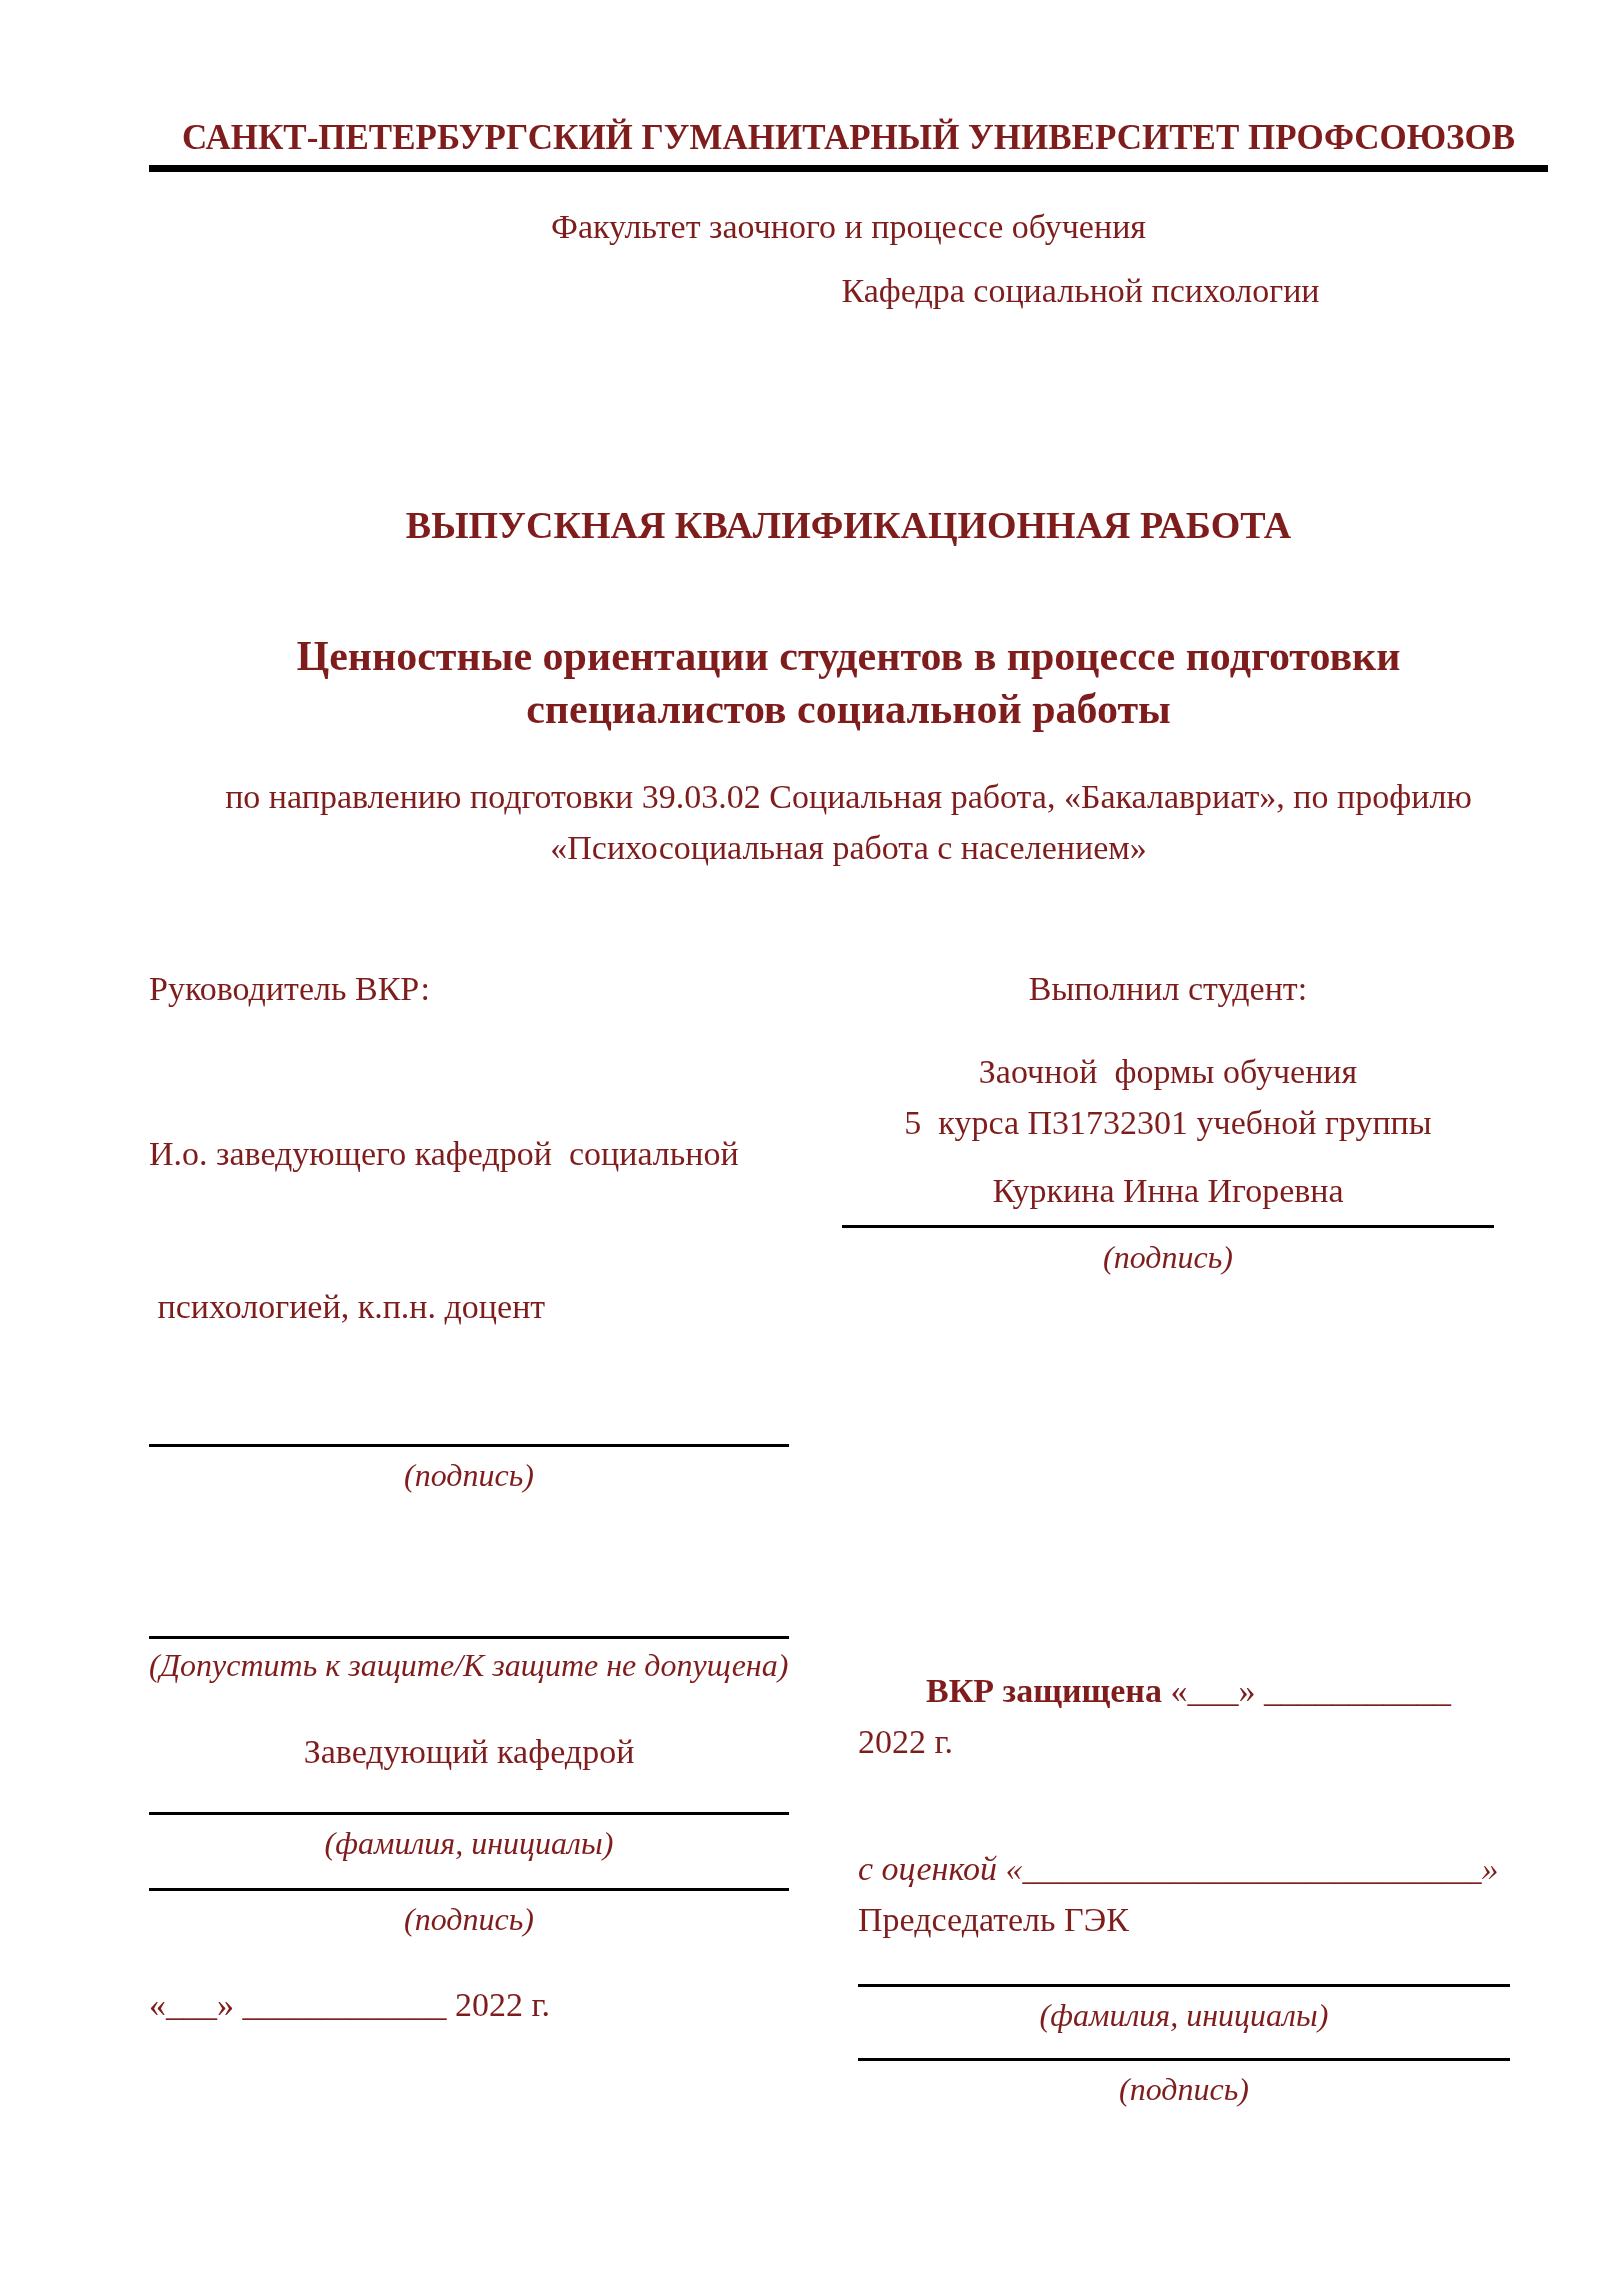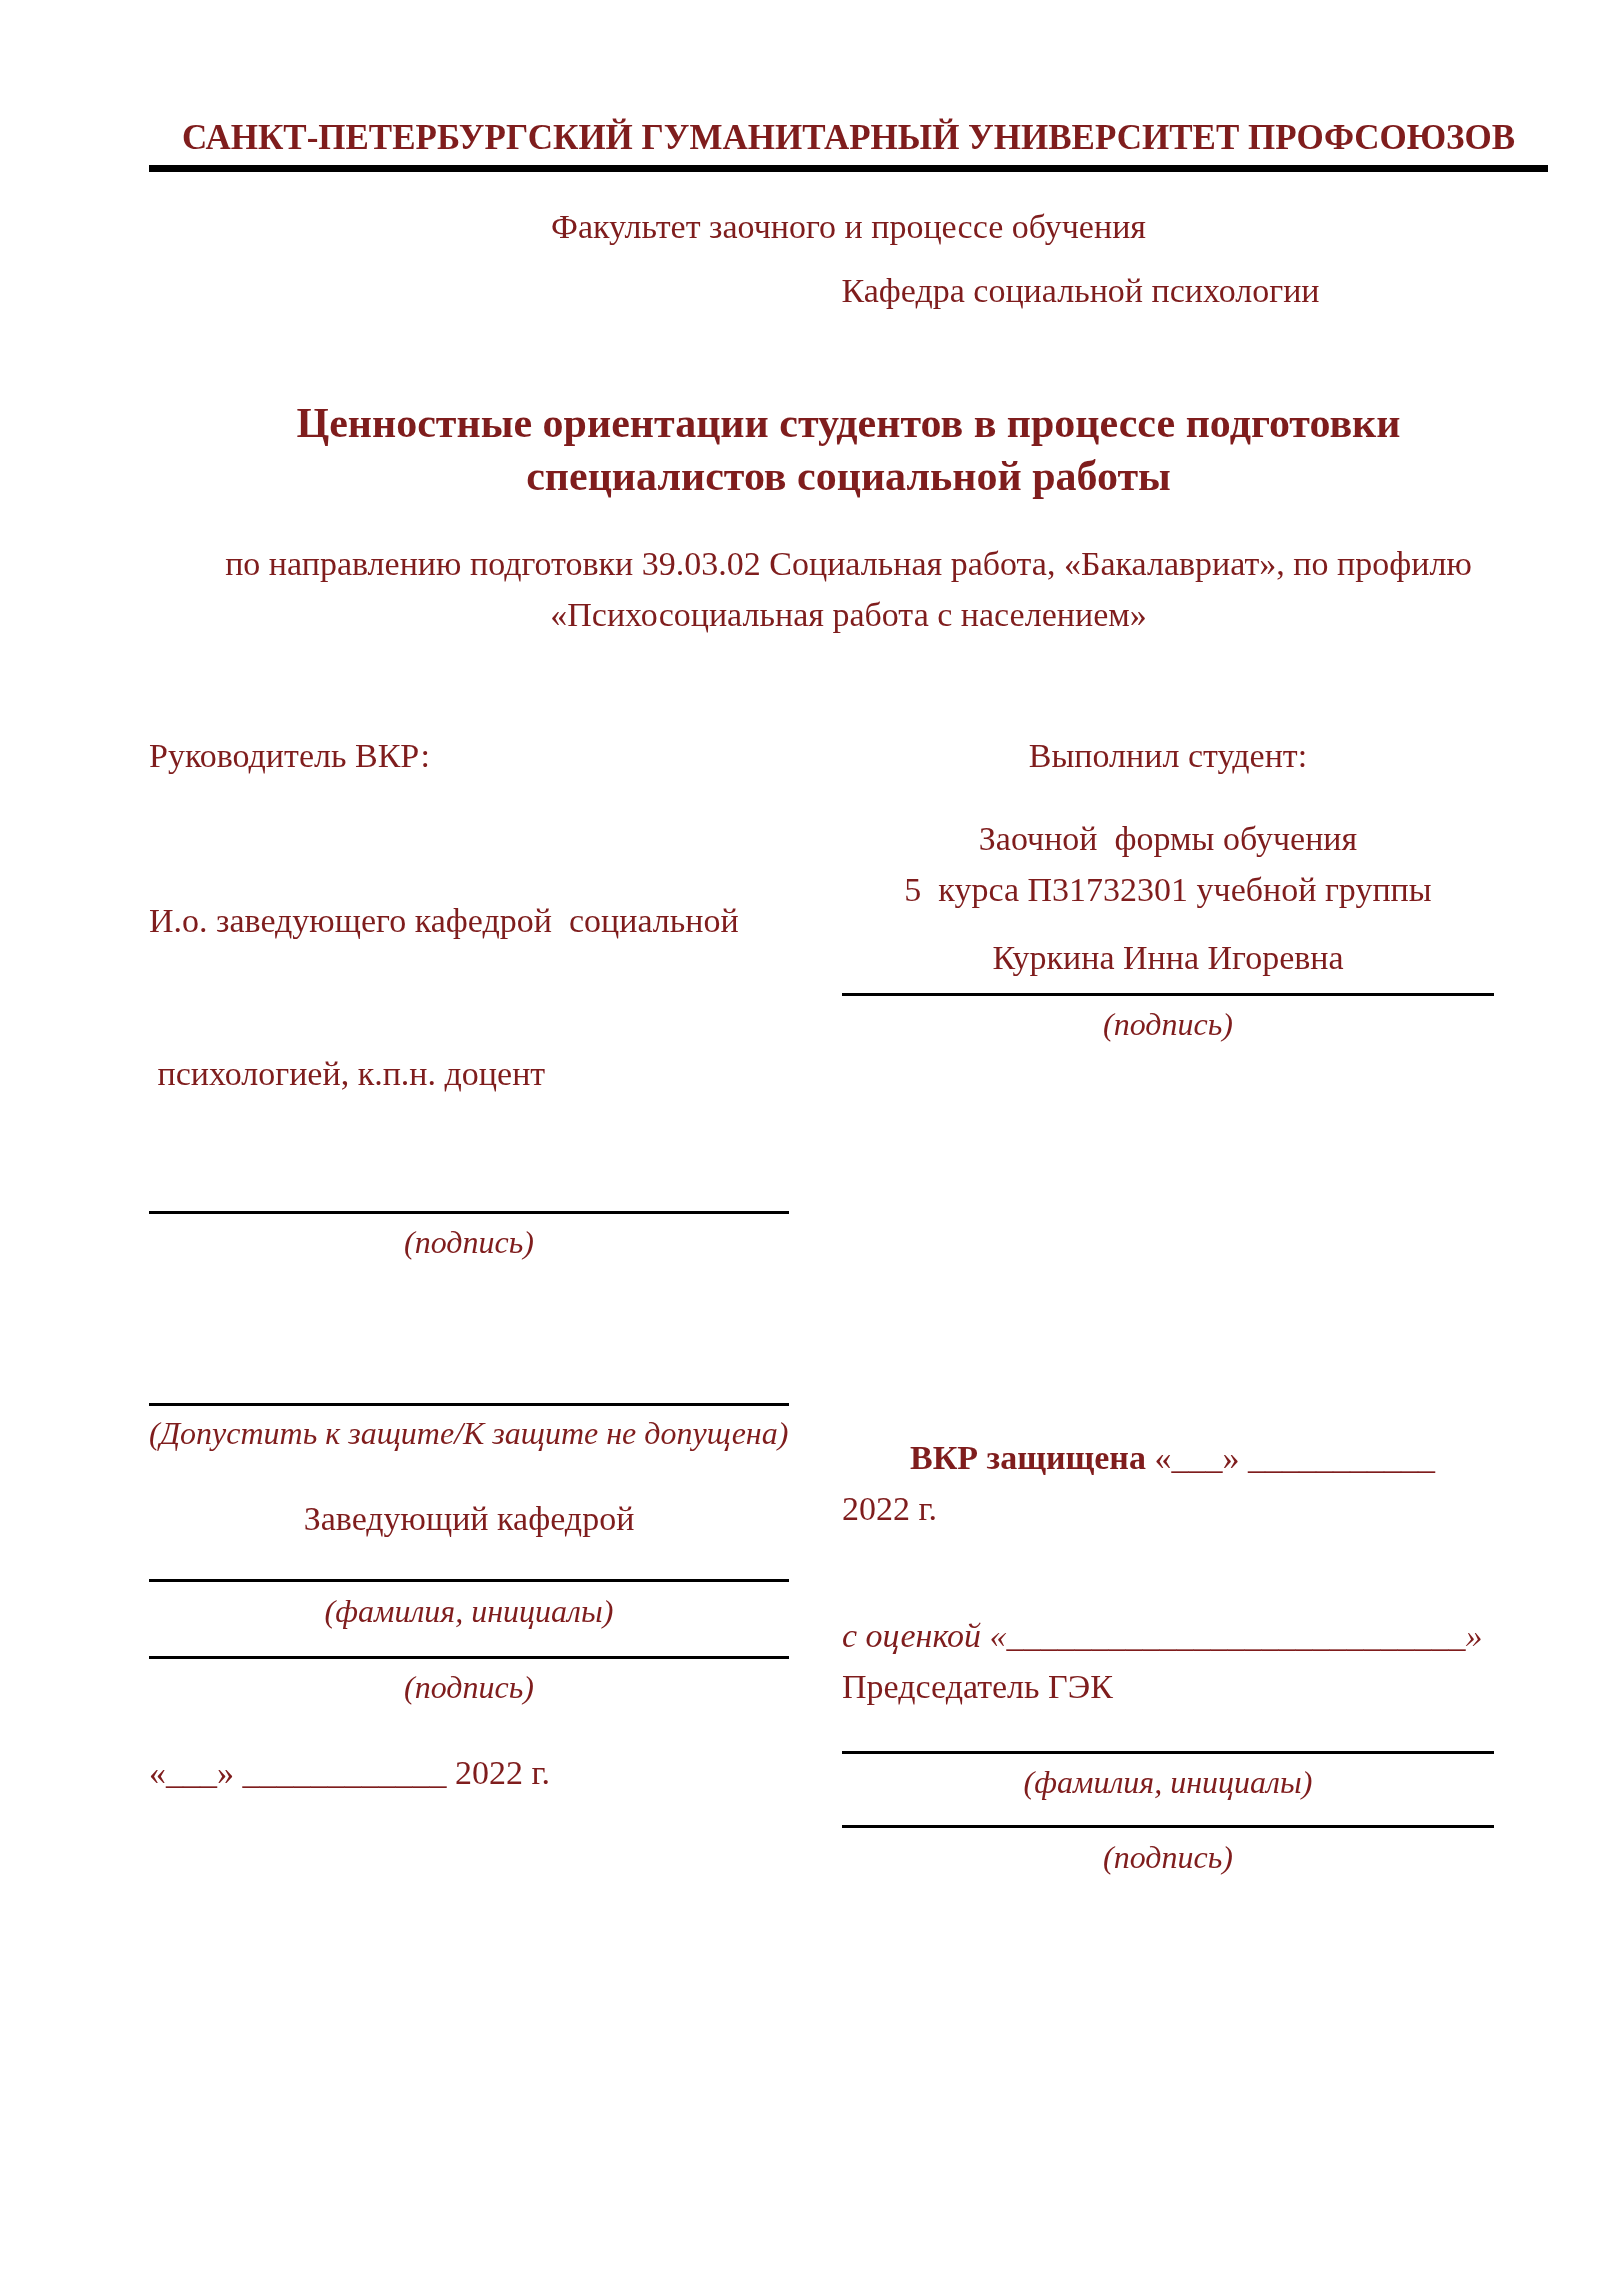--- a/index.html
+++ b/index.html
@@ -79,21 +79,21 @@
     margin-top: 9.4px;
   }
   .caption {
     font-style: italic;
     font-size: 32px;
     text-align: center;
     margin-top: 6.3px;
     line-height: 1.4;
   }
 
-  .columns2 { display: flex; margin-top: 116px; }
+  .columns2 { display: flex; margin-top: 116px; gap: 16px; }
 
   .adm-line { margin-top: 22px; }
   .adm-caption {
     font-style: italic;
     font-size: 32px;
     text-align: left;
     margin-top: 4.7px;
     line-height: 1.4;
   }
   .head-title { text-align: center; margin-top: 38px; }
@@ -112,20 +112,21 @@
 <body>
 
 <div class="page">
 
   <div class="u-header">САНКТ-ПЕТЕРБУРГСКИЙ ГУМАНИТАРНЫЙ УНИВЕРСИТЕТ ПРОФСОЮЗОВ</div>
   <div class="rule"></div>
 
   <div class="faculty">Факультет заочного и процессе обучения</div>
   <div class="department">Кафедра социальной психологии</div>
 
+  <div class="work-kind">ВЫПУСКНАЯ КВАЛИФИКАЦИОННАЯ РАБОТА</div>
 
   <div class="vkr-title">
     <div>Ценностные ориентации студентов в процессе подготовки</div>
     <div>специалистов социальной работы</div>
   </div>
 
   <div class="program">
     <div>по направлению подготовки 39.03.02 Социальная работа, «Бакалавриат», по профилю</div>
     <div>«Психосоциальная работа с населением»</div>
   </div>

